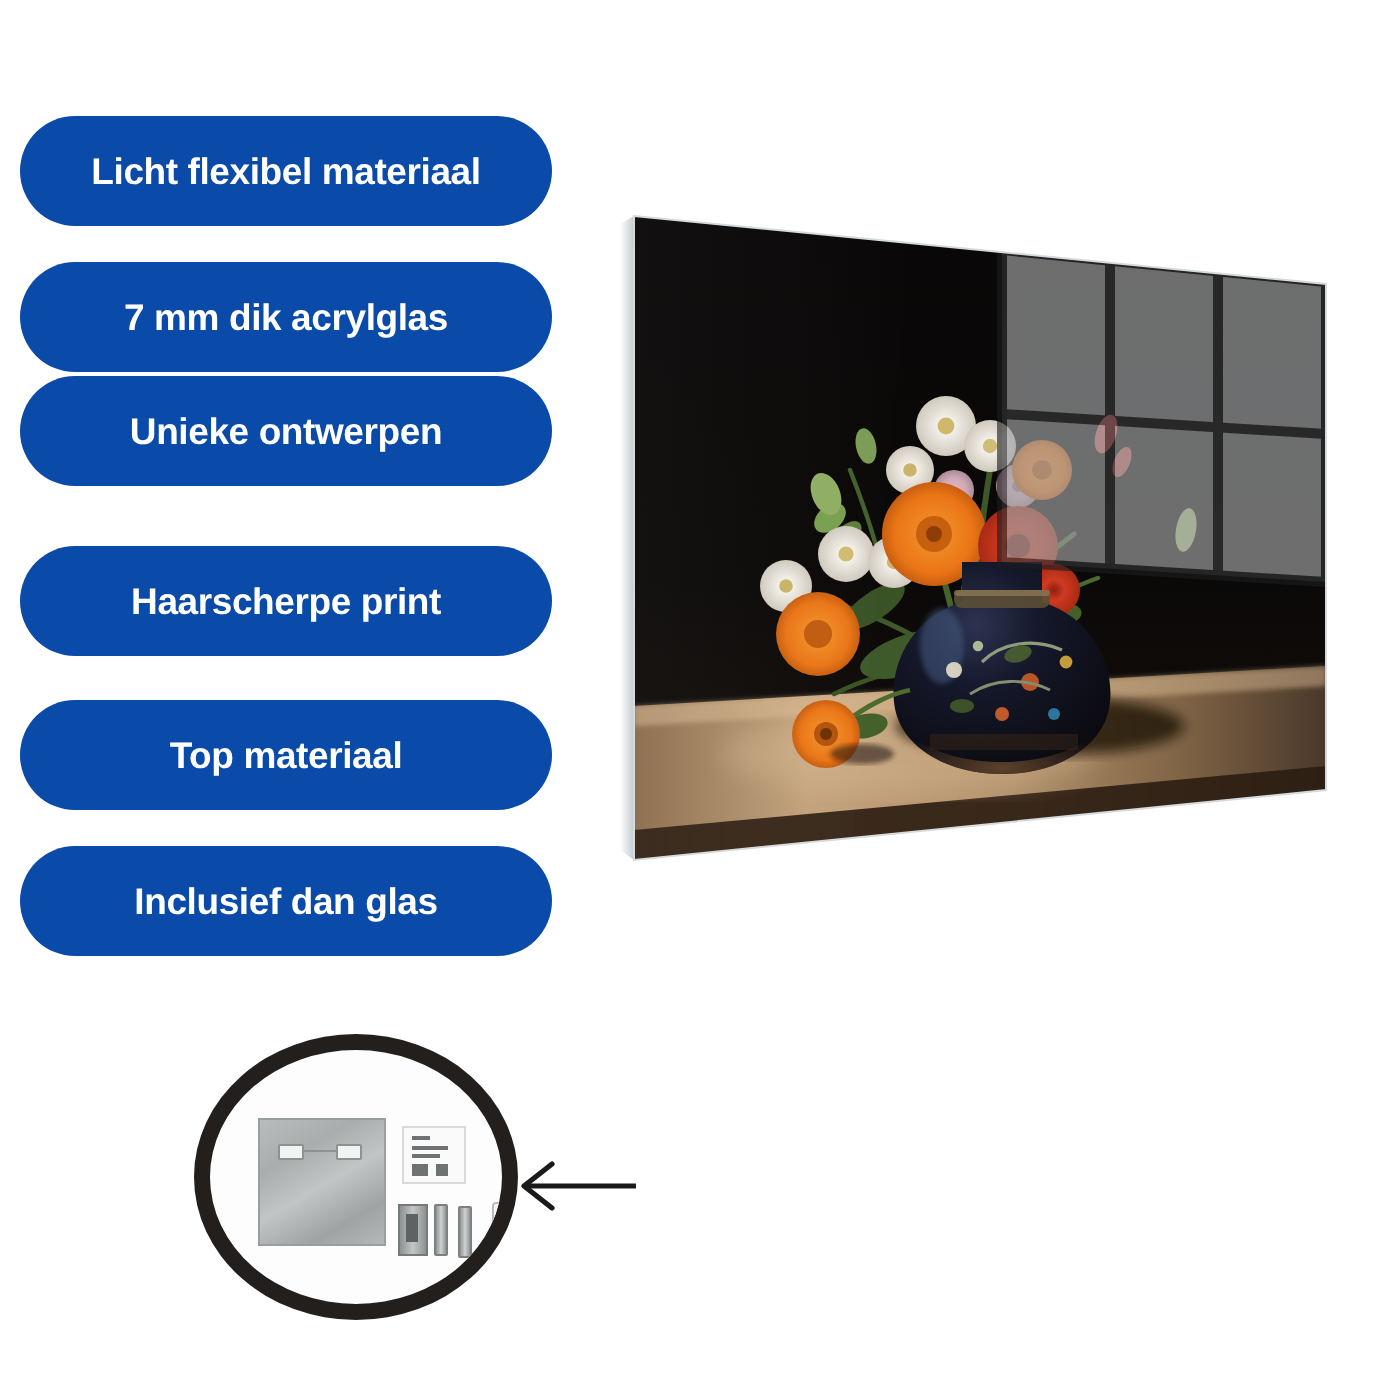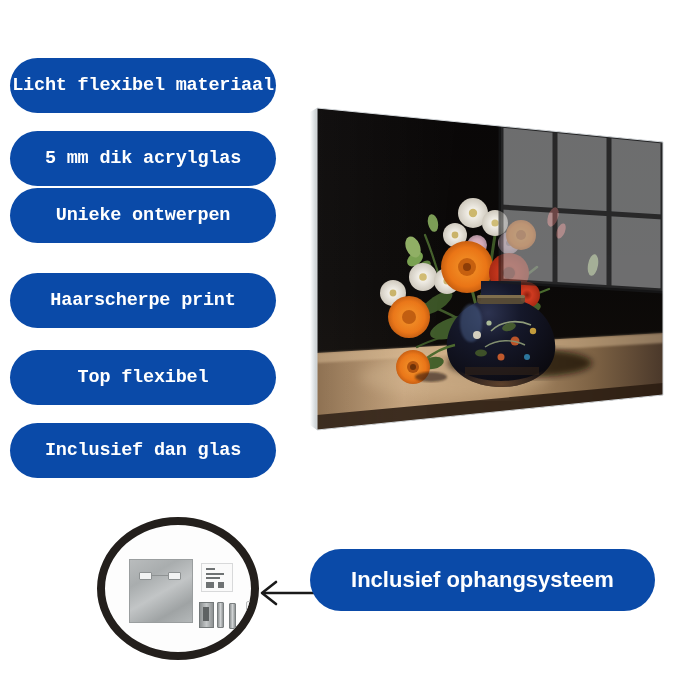--- a/index.html
+++ b/index.html
@@ -12,21 +12,21 @@
   .stage{position:absolute;inset:0;background:#ffffff;}
 
   
   .badges{position:absolute;left:10px;top:58px;width:290px;}
   .badge{
     position:absolute;left:0;height:55px;
     background:#0A4AA8;border-radius:28px;
     display:flex;align-items:center;justify-content:center;
     color:#ffffff;font-size:18.5px;font-weight:bold;
     letter-spacing:-0.2px;white-space:nowrap;
-    box-sizing:border-box;padding:0 18px;font-family:Liberation Mono, monospace;
+    box-sizing:border-box;padding:0 18px;
   }
   .b0{top:0px;   width:266px;}
   .b1{top:73px;  width:266px;}
   .b2{top:130px; width:266px;}
   .b3{top:215px; width:266px;}
   .b4{top:292px; width:266px;}
   .b5{top:365px; width:266px;}
 
   .badge-callout{
     position:absolute;left:310px;top:549px;width:345px;height:62px;
@@ -82,30 +82,30 @@
 </head>
 <body>
 
 <div class="stage">
 
   <div class="badges">
     <div class="badge b0">
       <span>Licht flexibel materiaal</span>
     </div>
     <div class="badge b1">
-      <span>5 mm dik acrylglas</span>
+      <span>7 mm dik acrylglas</span>
     </div>
     <div class="badge b2">
       <span>Unieke ontwerpen</span>
     </div>
     <div class="badge b3">
       <span>Haarscherpe print</span>
     </div>
     <div class="badge b4">
-      <span>Top flexibel</span>
+      <span>Top materiaal</span>
     </div>
     <div class="badge b5">
       <span>Inclusief dan glas</span>
     </div>
   </div>
 
   <div class="panel-wrap">
     <svg class="panel-svg" viewBox="0 0 370 350" preserveAspectRatio="none">
       <defs>
         <clipPath id="panelClip">
@@ -331,17 +331,14 @@
       <div class="screwrow">
         <div class="anchor"></div>
         <div class="screw sc1"></div>
         <div class="screw sc2"></div>
         <div class="pad p1"></div>
         <div class="pad p2"></div>
       </div>
     </div>
   </div>
 
-  <div class="badge-callout">
-    <span>Inclusief ophangsysteem</span>
-  </div>
 
 </div>
 
 </body></html>

